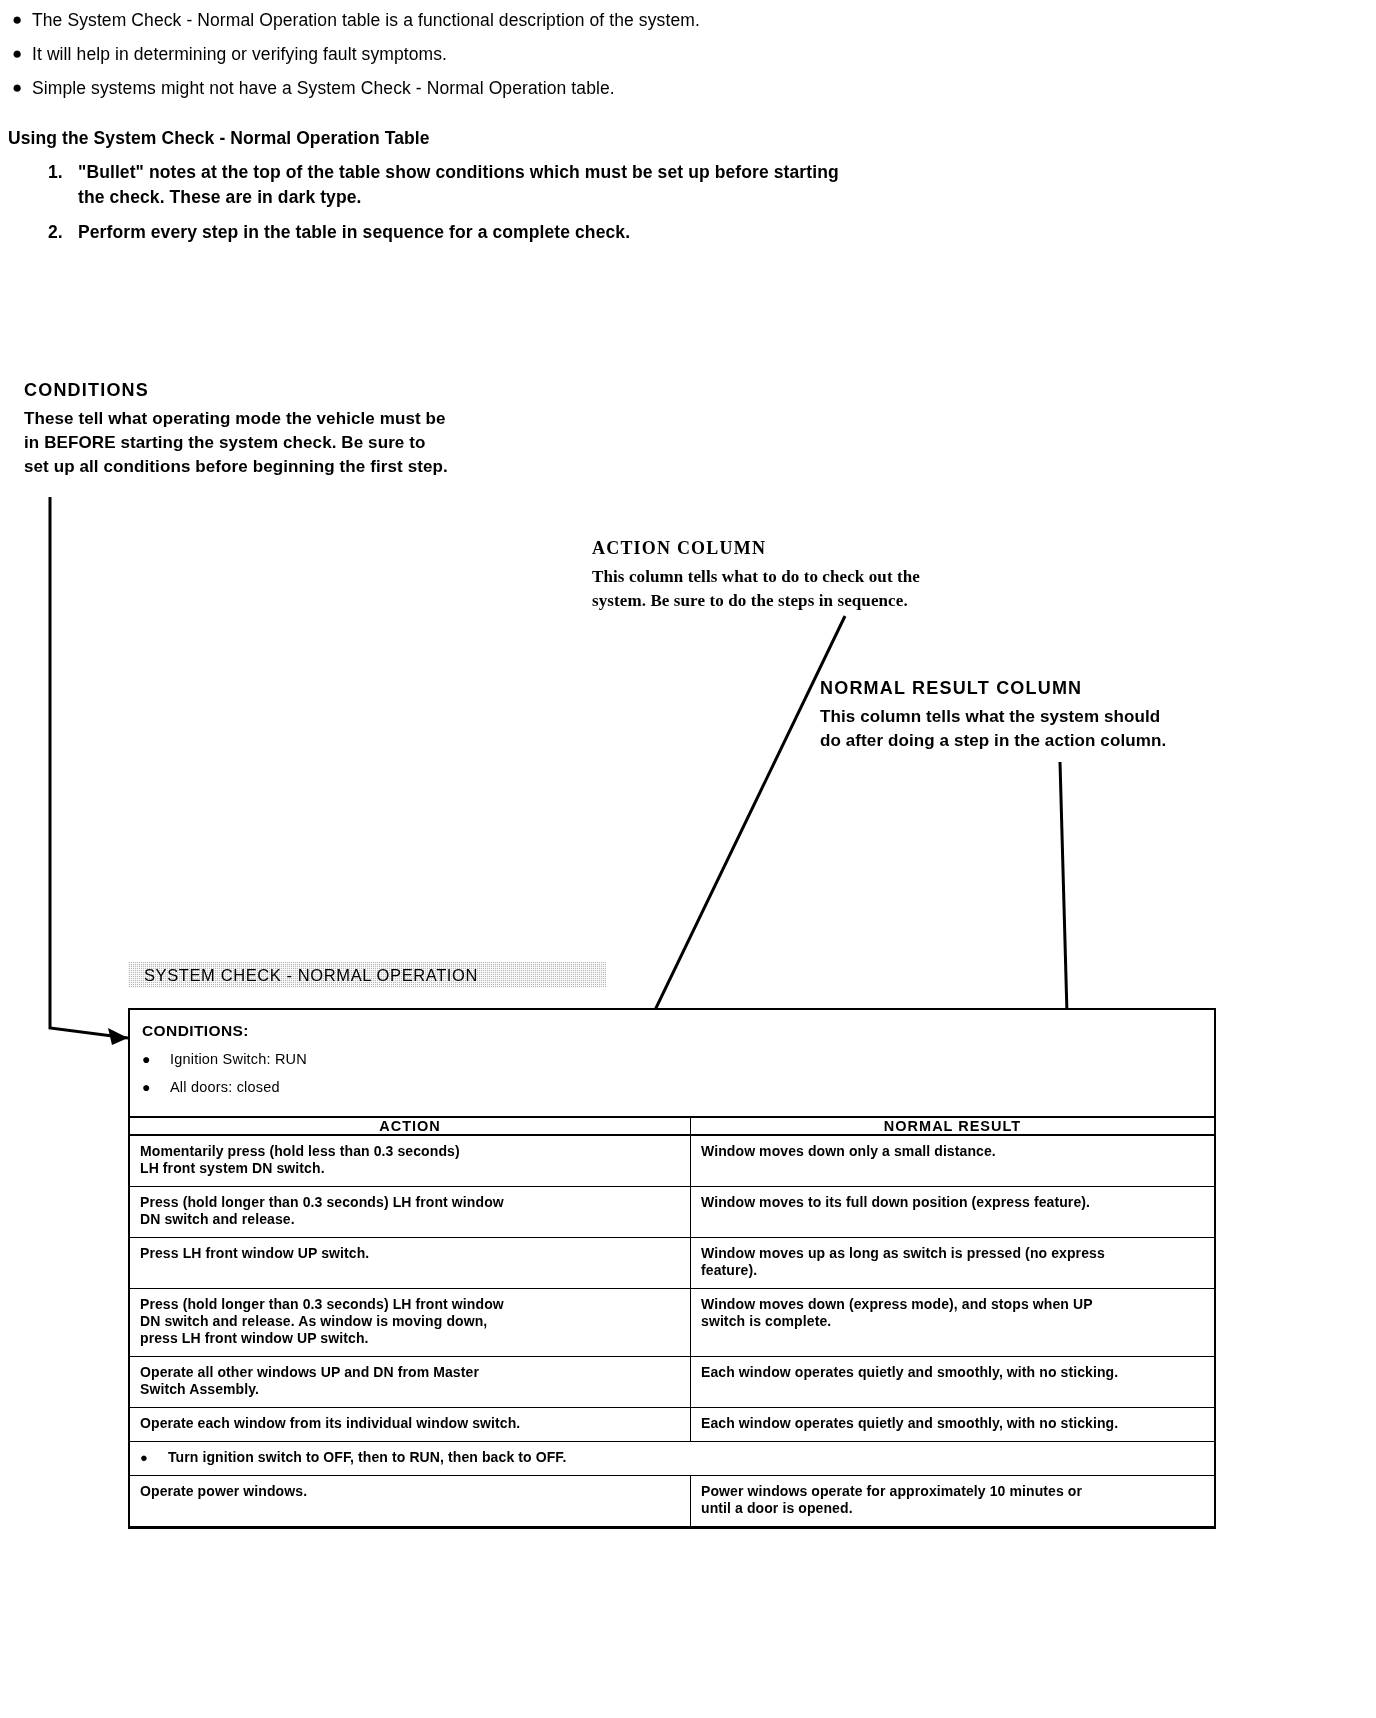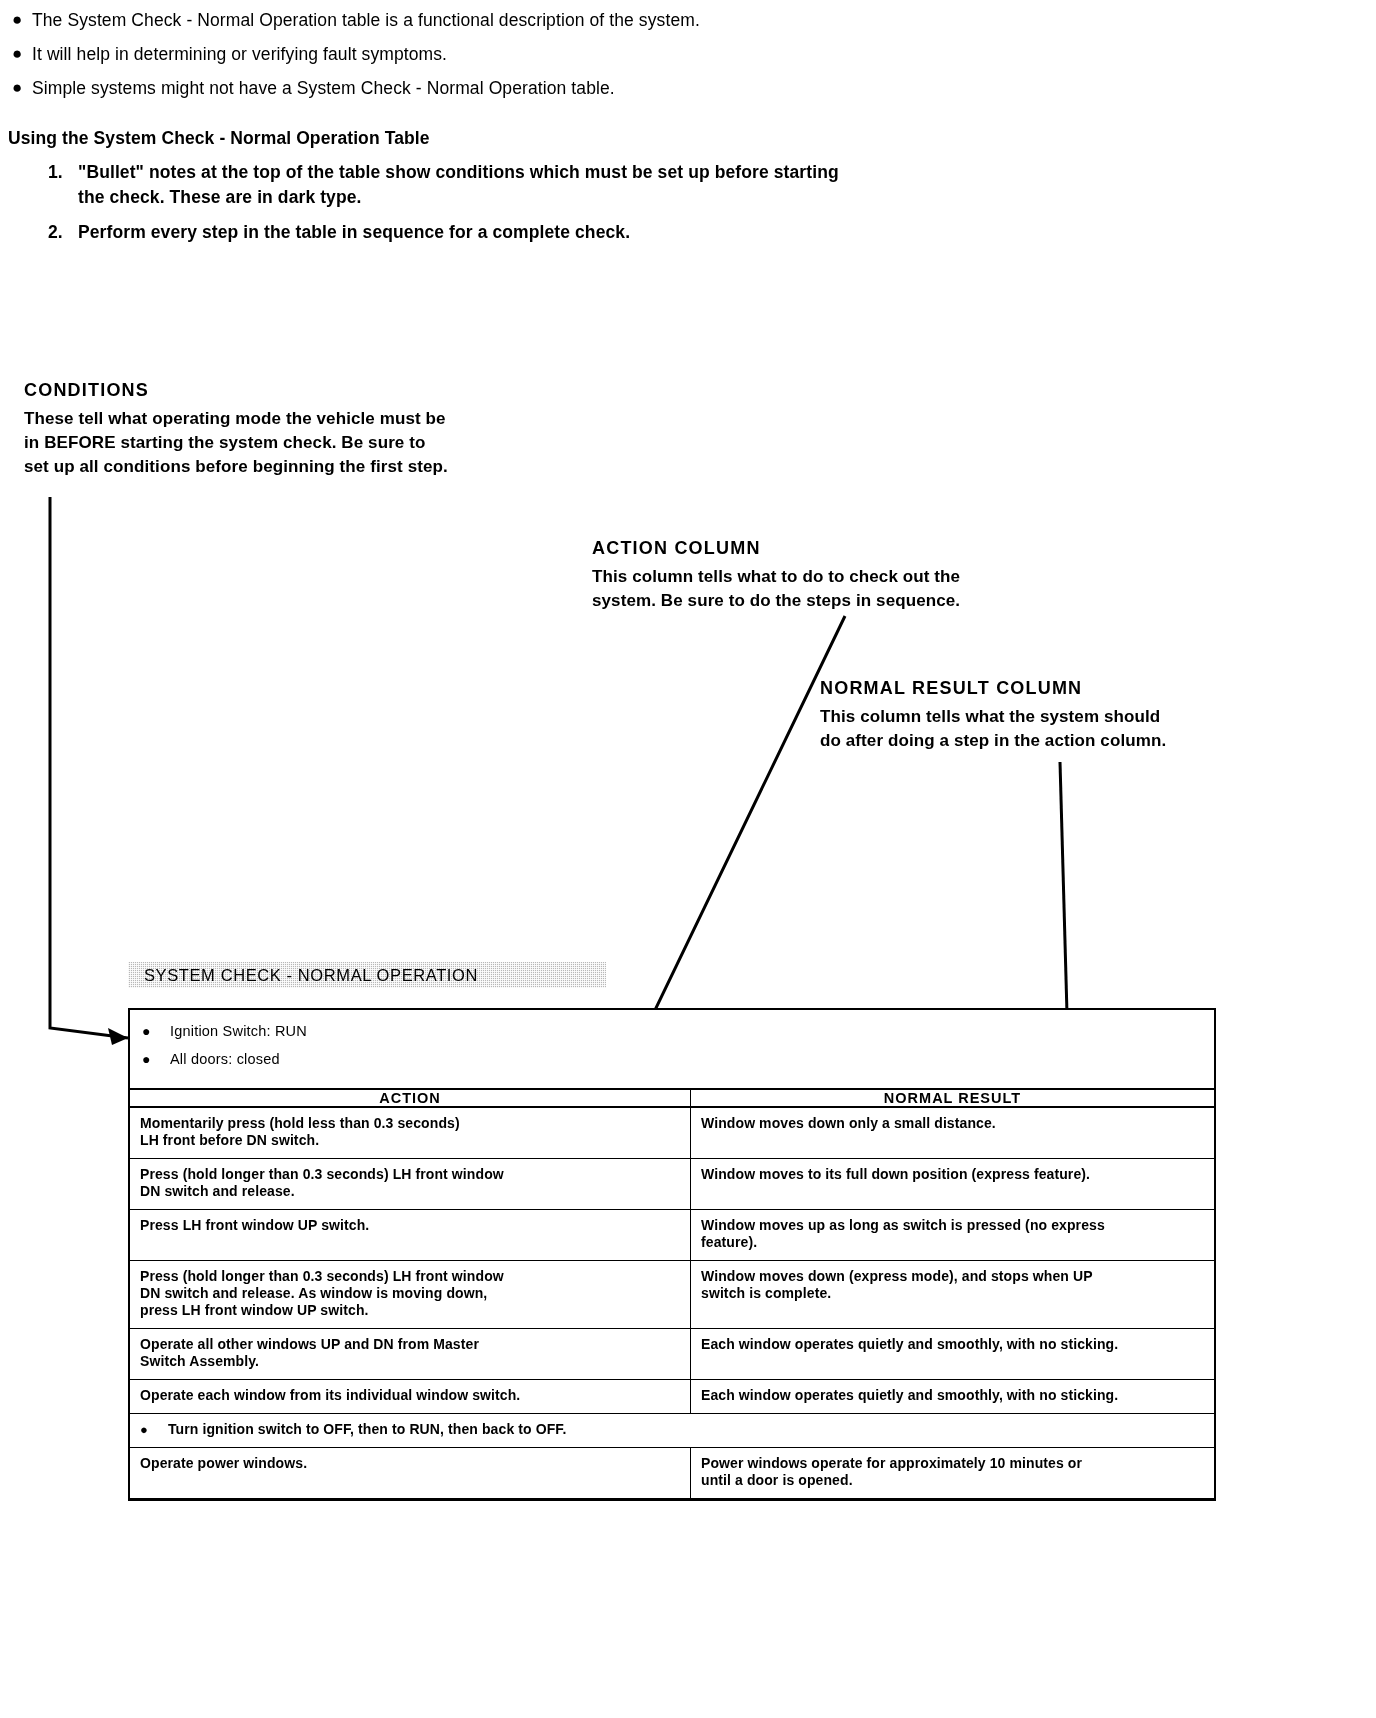--- a/index.html
+++ b/index.html
@@ -88,21 +88,21 @@
     letter-spacing: 1.2px;
     margin-bottom: 6px;
   }
   .callout-body {
     font-size: 17px;
     font-weight: bold;
     line-height: 24px;
     letter-spacing: 0.1px;
   }
   #callout-conditions { left: 24px; top: 380px; width: 560px; }
-  #callout-action     { left: 592px; top: 538px; width: 520px; }
+  #callout-action     { left: 592px; top: 538px; width: 520px; font-family: Liberation Serif, serif; }
   #callout-normal     { left: 820px; top: 678px; width: 540px; }
 
   
   #leaders {
     position: absolute;
     left: 0; top: 0;
     width: 1376px; height: 1718px;
     pointer-events: none;
   }
 
@@ -281,20 +281,21 @@
       <span class="cellline">This column tells what the system should</span>
       <span class="cellline">do after doing a step in the action column.</span>
     </div>
   </div>
 
   <div id="table-title">SYSTEM CHECK - NORMAL OPERATION</div>
 
   <div id="sc-table">
 
     <div class="cond-block">
+      <div class="cond-head">CONDITIONS:</div>
       <div class="cond-row">
         <span class="cond-dot">●</span>
         <span class="cond-text">Ignition Switch: RUN</span>
       </div>
       <div class="cond-row">
         <span class="cond-dot">●</span>
         <span class="cond-text">All doors: closed</span>
       </div>
     </div>
 
@@ -302,21 +303,21 @@
       <thead>
         <tr>
           <th class="col-action">ACTION</th>
           <th>NORMAL RESULT</th>
         </tr>
       </thead>
       <tbody>
         <tr>
           <td class="col-action">
             <span class="cellline">Momentarily press (hold less than 0.3 seconds)</span>
-            <span class="cellline">LH front before DN switch.</span>
+            <span class="cellline">LH front system DN switch.</span>
           </td>
           <td>
             <span class="cellline">Window moves down only a small distance.</span>
           </td>
         </tr>
         <tr>
           <td class="col-action">
             <span class="cellline">Press (hold longer than 0.3 seconds) LH front window</span>
             <span class="cellline">DN switch and release.</span>
           </td>

